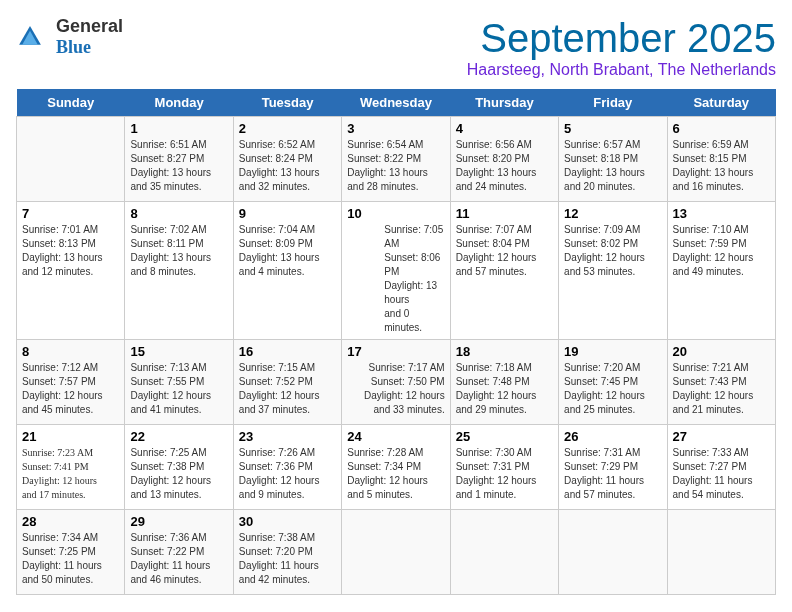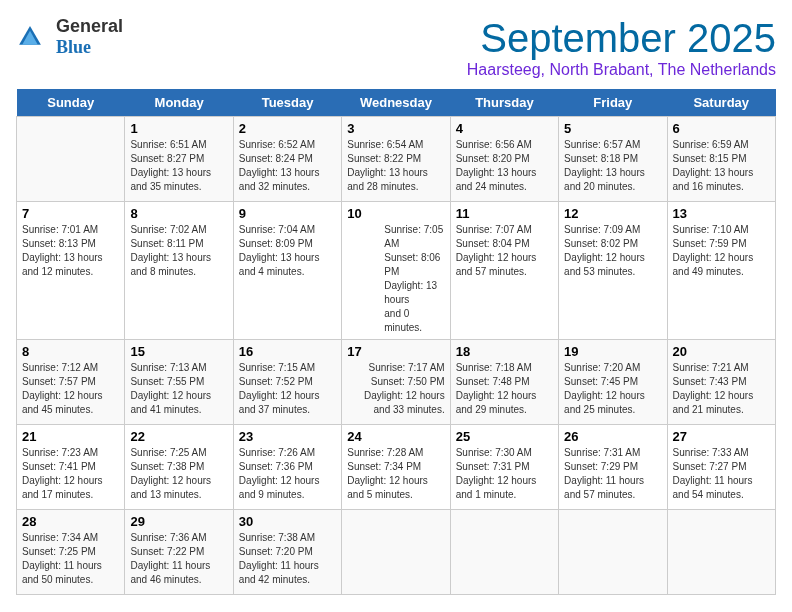--- a/index.html
+++ b/index.html
@@ -243,21 +243,21 @@
           <span class="day-num">20</span>
           <div class="day-info" style="white-space: pre-line;">Sunrise: 7:21 AM
 Sunset: 7:43 PM
 Daylight: 12 hours
 and 21 minutes.</div>
         </td>
       </tr>
       <tr>
         <td>
           <span class="day-num">21</span>
-          <div class="day-info" style="white-space: pre-line;">Sunrise: 7:23 AM
+          <div class="day-info" style="white-space: pre-line; font-family: Liberation Serif, serif;">Sunrise: 7:23 AM
 Sunset: 7:41 PM
 Daylight: 12 hours
 and 17 minutes.</div>
         </td>
         <td>
           <span class="day-num">22</span>
           <div class="day-info" style="white-space: pre-line;">Sunrise: 7:25 AM
 Sunset: 7:38 PM
 Daylight: 12 hours
 and 13 minutes.</div>

